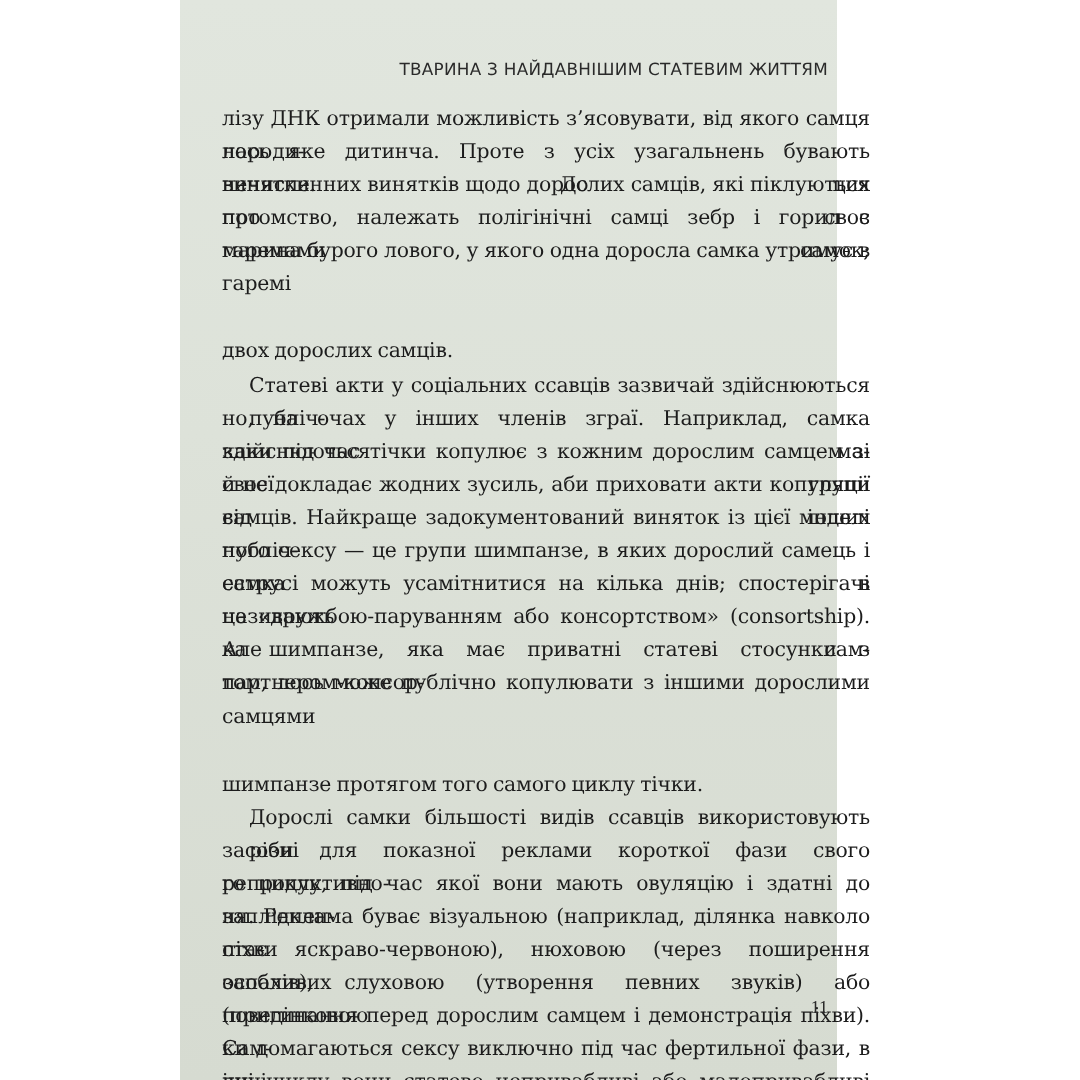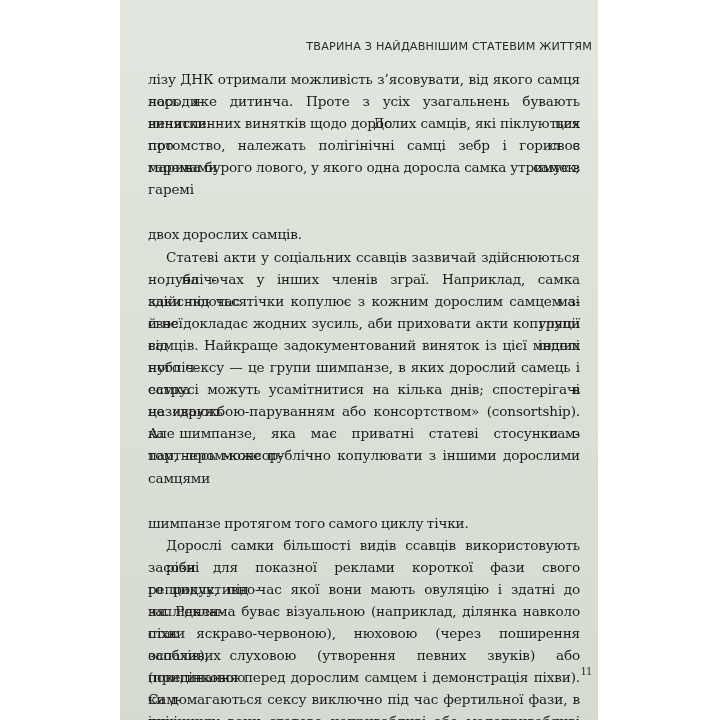--- a/index.html
+++ b/index.html
@@ -7,21 +7,21 @@
       padding: 0;
       width: 720px;
       height: 720px;
       background: #ffffff;
       overflow: hidden;
     }
     .page {
       position: absolute;
       left: 120px;
       top: 0;
-      width: 478px;
+      width: 438px;
       height: 720px;
       background: linear-gradient(180deg, #e1e6de 0%, #dde2d9 40%, #d6dbd1 100%);
       box-sizing: border-box;
     }
     .running-head {
       position: absolute;
       top: 40px;
       right: 6px;
       font-family: "DejaVu Sans", sans-serif;
       font-size: 11.2px;

